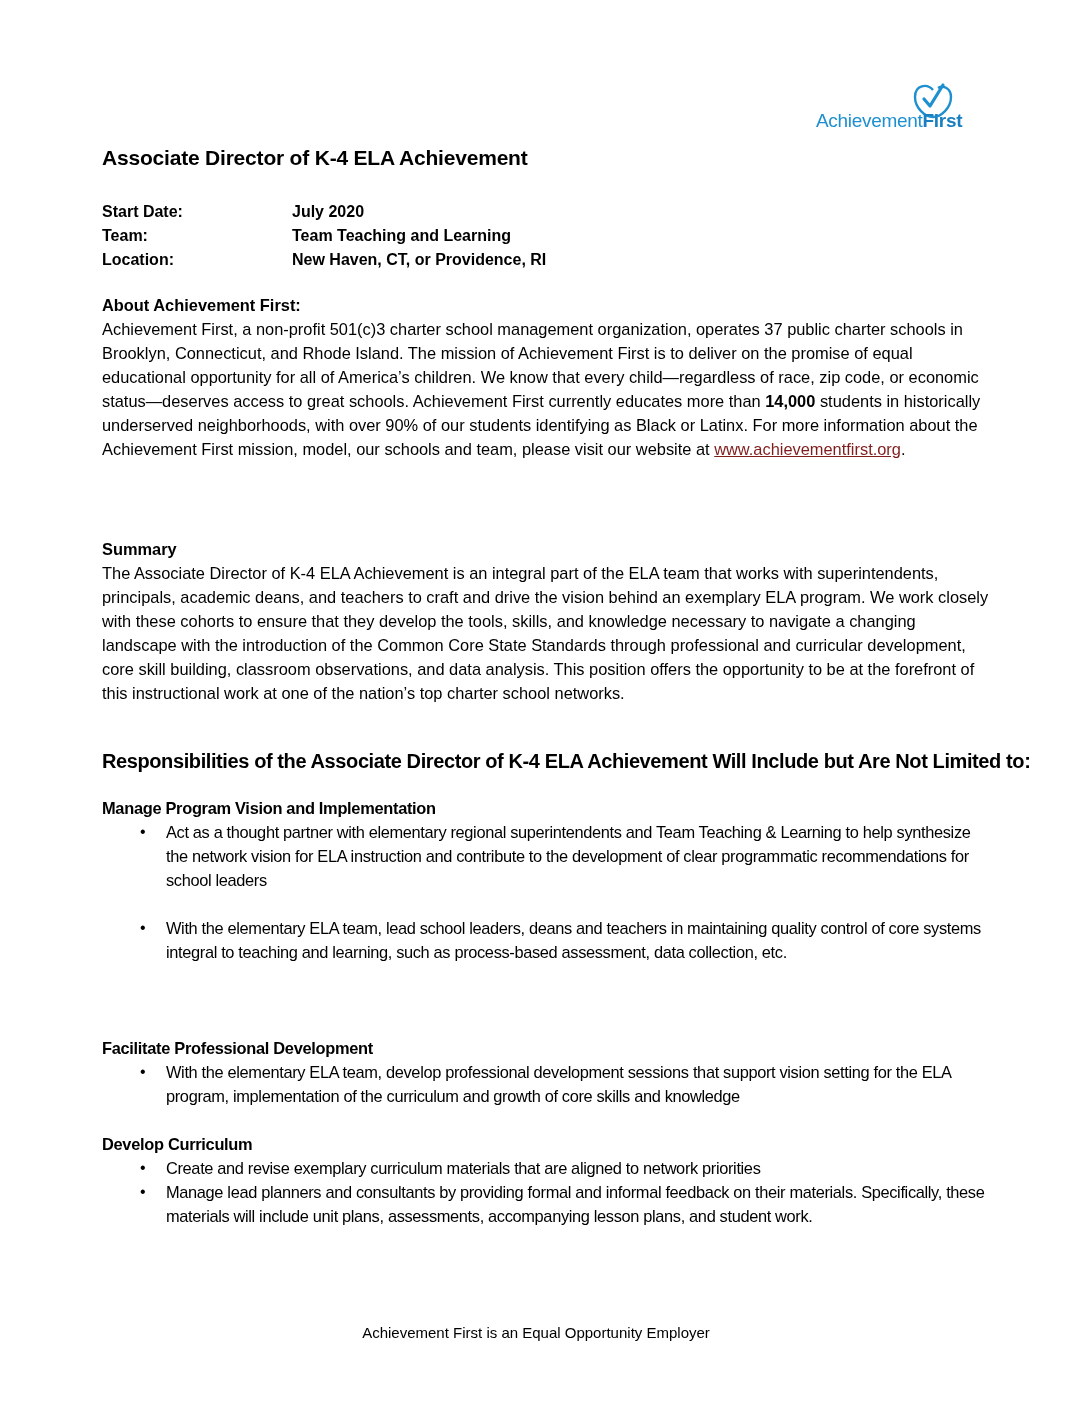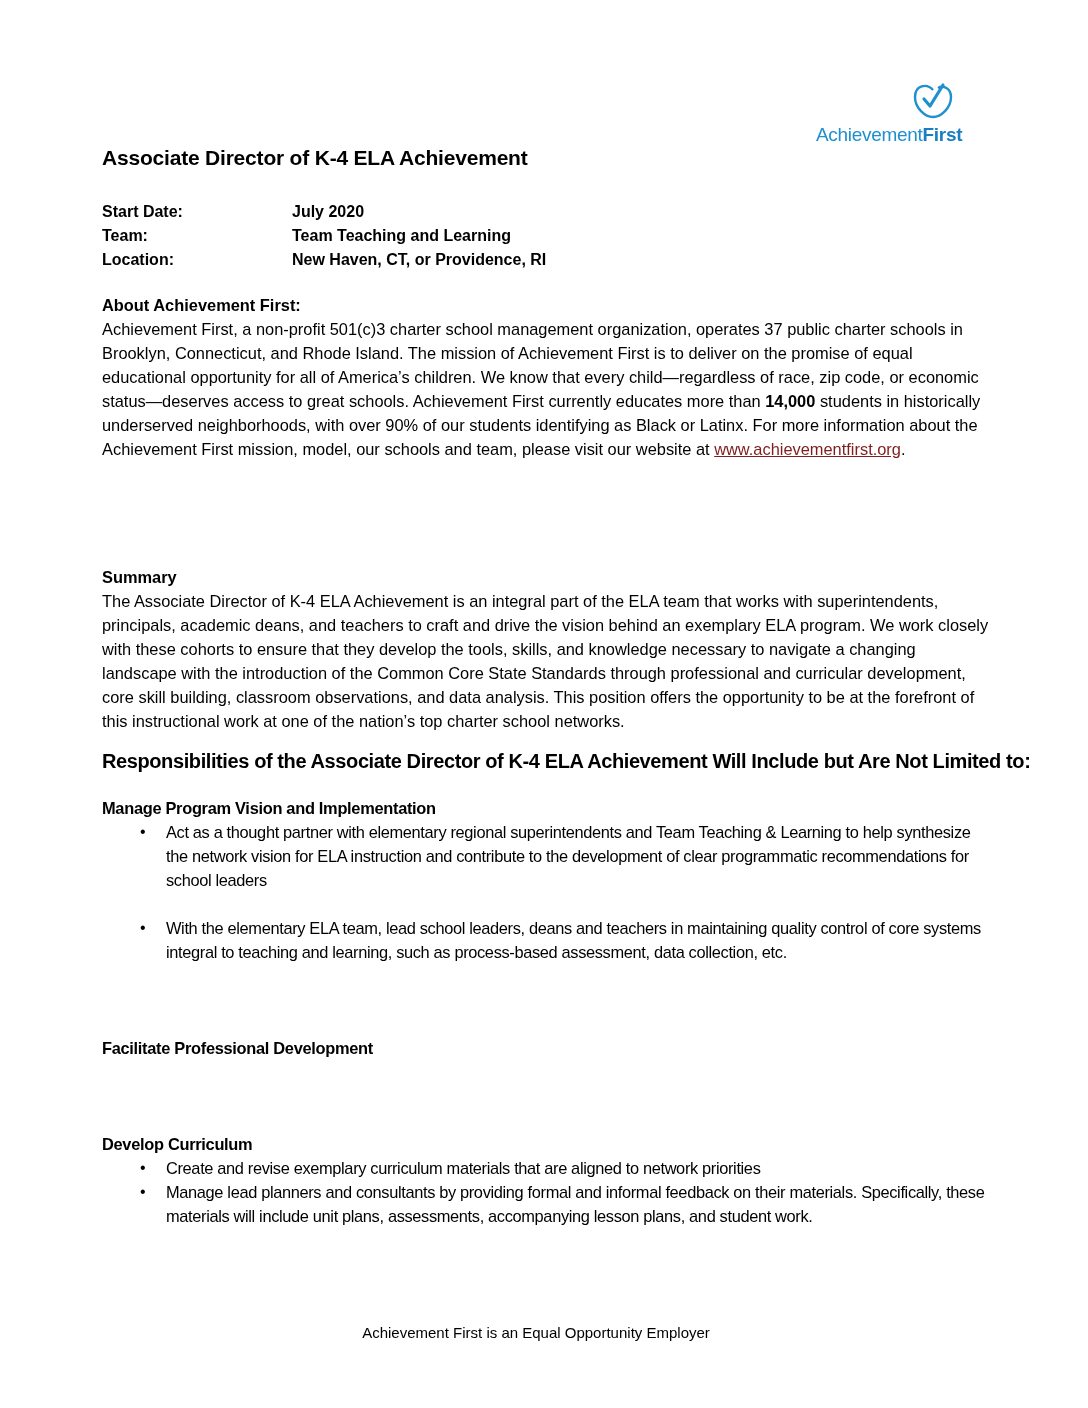--- a/index.html
+++ b/index.html
@@ -2,21 +2,21 @@
 <html><head>
 <meta charset="utf-8">
 <style>
   html, body { margin: 0; padding: 0; background: #ffffff; }
   body {
     width: 1088px; height: 1408px; position: relative; overflow: hidden;
     font-family: "Liberation Sans", sans-serif; color: #000;
   }
   .logo { position: absolute; left: 816px; top: 80px; width: 164px; height: 56px; }
   .logo-mark { position: absolute; left: 94px; top: 0; width: 46px; height: 40px; }
-  .logo-text { position: absolute; left: 0; top: 44px; font-size: 19px; color: #1e8fcf; white-space: nowrap; letter-spacing: -0.3px; }
+  .logo-text { position: absolute; left: 0; top: 30px; font-size: 19px; color: #1e8fcf; white-space: nowrap; letter-spacing: -0.3px; }
   .logo-text b { font-weight: bold; color: #1a7fc0; }
 
   .title { position: absolute; left: 102px; top: 146px; font-size: 21px; font-weight: bold; letter-spacing: -0.2px; }
 
   .meta { position: absolute; left: 102px; top: 200px; font-size: 16px; font-weight: bold; }
   .meta-row { height: 24px; line-height: 24px; display: flex; }
   .meta-label { width: 190px; }
 
   .sec { position: absolute; left: 102px; width: 890px; font-size: 16.4px; line-height: 24px; }
   .sec-head { font-weight: bold; }
@@ -60,21 +60,21 @@
     <span class="meta-label">Location:</span>
     <span>New Haven, CT, or Providence, RI</span>
   </div>
 </div>
 
 <div class="sec" style="top:293px;">
   <div class="sec-head">About Achievement First:</div>
   <p class="para"><span>Achievement First, a non-profit 501(c)3 charter school management organization, operates 37 public charter schools in Brooklyn, Connecticut, and Rhode Island. The mission of Achievement First is to deliver on the promise of equal educational opportunity for all of America’s children. We know that every child—regardless of race, zip code, or economic status—deserves access to great schools. Achievement First currently educates more than </span><b>14,000</b><span> students in historically underserved neighborhoods, with over 90% of our students identifying as Black or Latinx. For more information about the Achievement First mission, model, our schools and team, please visit our website at </span><a class="link">www.achievementfirst.org</a><span>.</span></p>
 </div>
 
-<div class="sec" style="top:565px;">
+<div class="sec" style="top:537px;">
   <div class="sec-head">Summary</div>
   <p class="para">The Associate Director of K-4 ELA Achievement is an integral part of the ELA team that works with superintendents, principals, academic deans, and teachers to craft and drive the vision behind an exemplary ELA program. We work closely with these cohorts to ensure that they develop the tools, skills, and knowledge necessary to navigate a changing landscape with the introduction of the Common Core State Standards through professional and curricular development, core skill building, classroom observations, and data analysis. This position offers the opportunity to be at the forefront of this instructional work at one of the nation’s top charter school networks.</p>
 </div>
 
 <div class="resp-head">Responsibilities of the Associate Director of K-4 ELA Achievement Will Include but Are Not Limited to:</div>
 
 <div class="group" style="top:796px;">
   <div class="group-title">Manage Program Vision and Implementation</div>
   <ul class="bullets">
     <li>Act as a thought partner with elementary regional superintendents and Team Teaching &amp; Learning to help synthesize the network vision for ELA instruction and contribute to the development of clear programmatic recommendations for school leaders</li>
@@ -82,20 +82,23 @@
 </div>
 
 <div class="group" style="top:916px;">
   <ul class="bullets">
     <li>With the elementary ELA team, lead school leaders, deans and teachers in maintaining quality control of core systems integral to teaching and learning, such as process-based assessment, data collection, etc.</li>
   </ul>
 </div>
 
 <div class="group" style="top:1036px;">
   <div class="group-title">Facilitate Professional Development</div>
+  <ul class="bullets">
+    <li>With the elementary ELA team, develop professional development sessions that support vision setting for the ELA program, implementation of the curriculum and growth of core skills and knowledge</li>
+  </ul>
 </div>
 
 <div class="group" style="top:1132px;">
   <div class="group-title">Develop Curriculum</div>
   <ul class="bullets">
     <li>Create and revise exemplary curriculum materials that are aligned to network priorities</li>
     <li>Manage lead planners and consultants by providing formal and informal feedback on their materials. Specifically, these materials will include unit plans, assessments, accompanying lesson plans, and student work.</li>
   </ul>
 </div>
 

